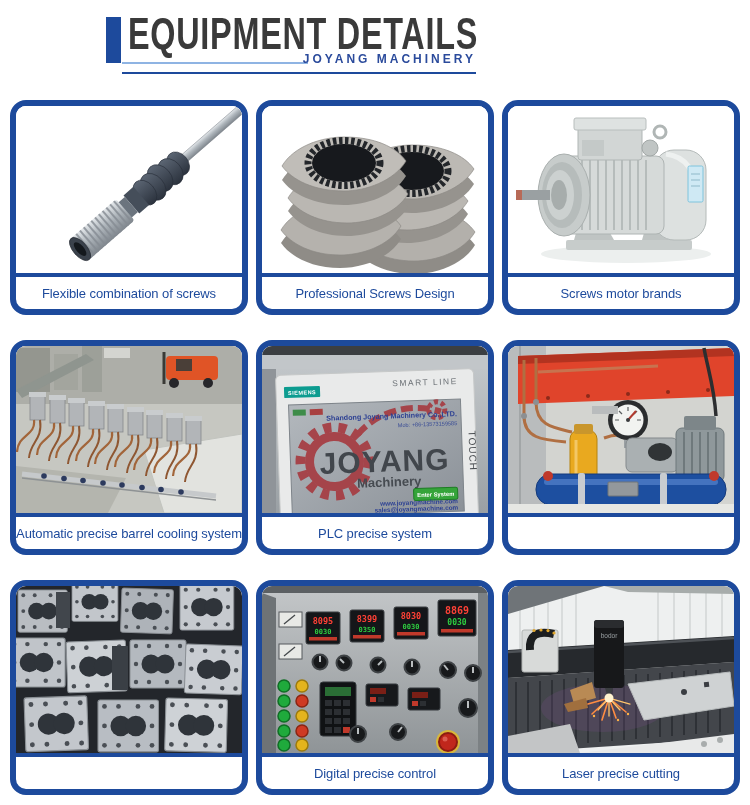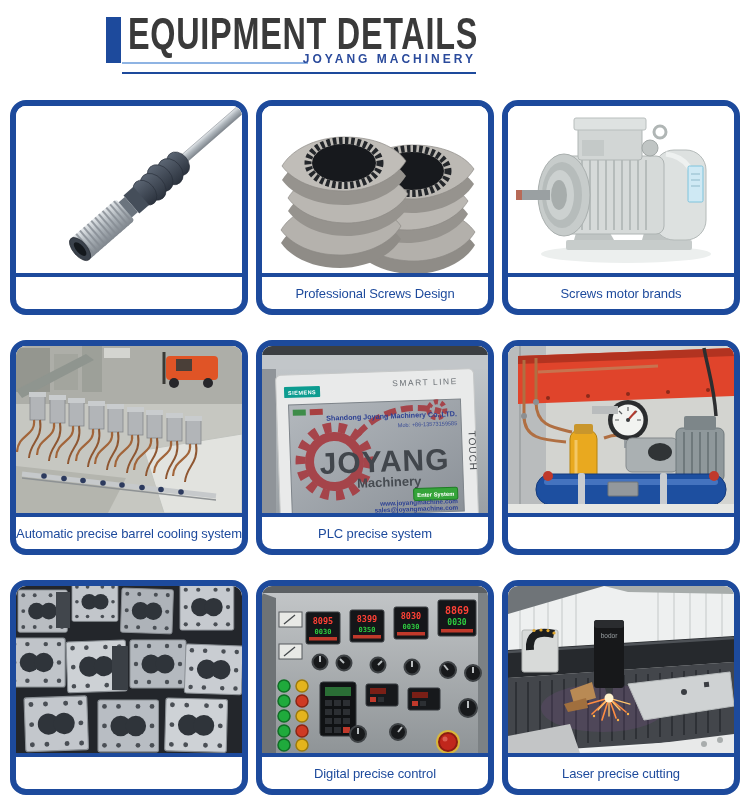--- a/index.html
+++ b/index.html
@@ -75,20 +75,21 @@
           <rect x="-22" y="-12" width="13" height="24" fill="#454e5a"></rect>
           <rect x="-31" y="-10" width="9" height="20" fill="#6b747e"></rect>
           <rect x="-90" y="-14" width="60" height="28" rx="3" fill="url(#steelg)"></rect>
           <rect x="-90" y="-14" width="60" height="28" rx="3" fill="url(#ribp)"></rect>
           <ellipse cx="-90" cy="0" rx="7" ry="14" fill="#3b424c" stroke="#262c34" stroke-width=".7"></ellipse>
           <ellipse cx="-90" cy="0" rx="3.8" ry="8.5" fill="#14181d"></ellipse>
         </g>
       </svg>
     </div>
     <div class="divider"></div>
+    <div class="caption">Flexible combination of screws</div>
   </div>
 
   <div class="card">
     <div class="photo">
       <svg viewBox="0 0 226 167">
         <rect width="226" height="167" fill="#ffffff"></rect>
         <g stroke-width=".7">
 
           <g transform="translate(150,66)">
             <g transform="translate(3,62)">

